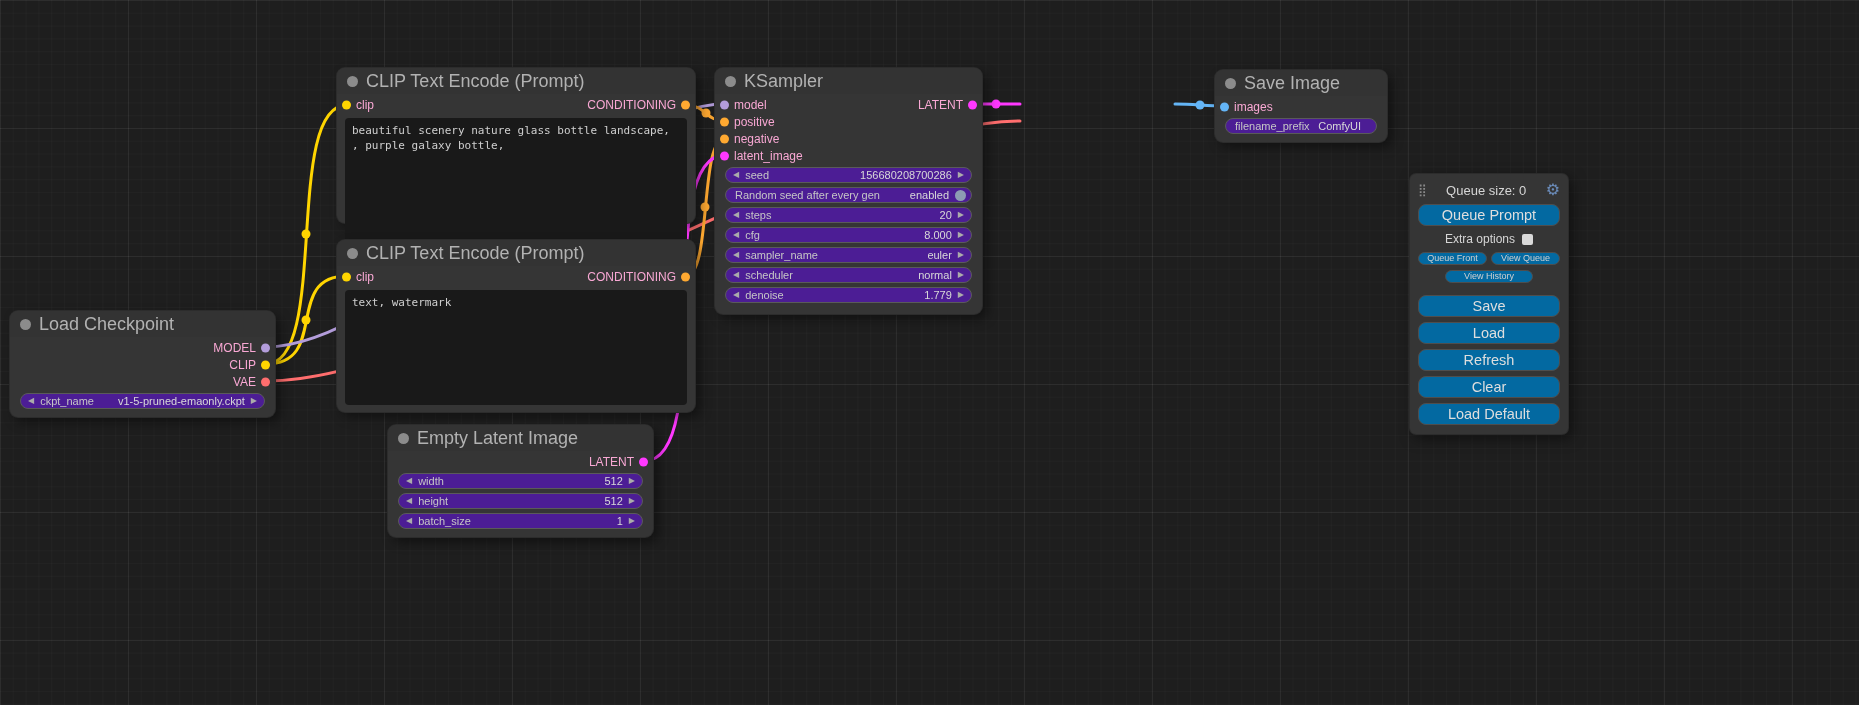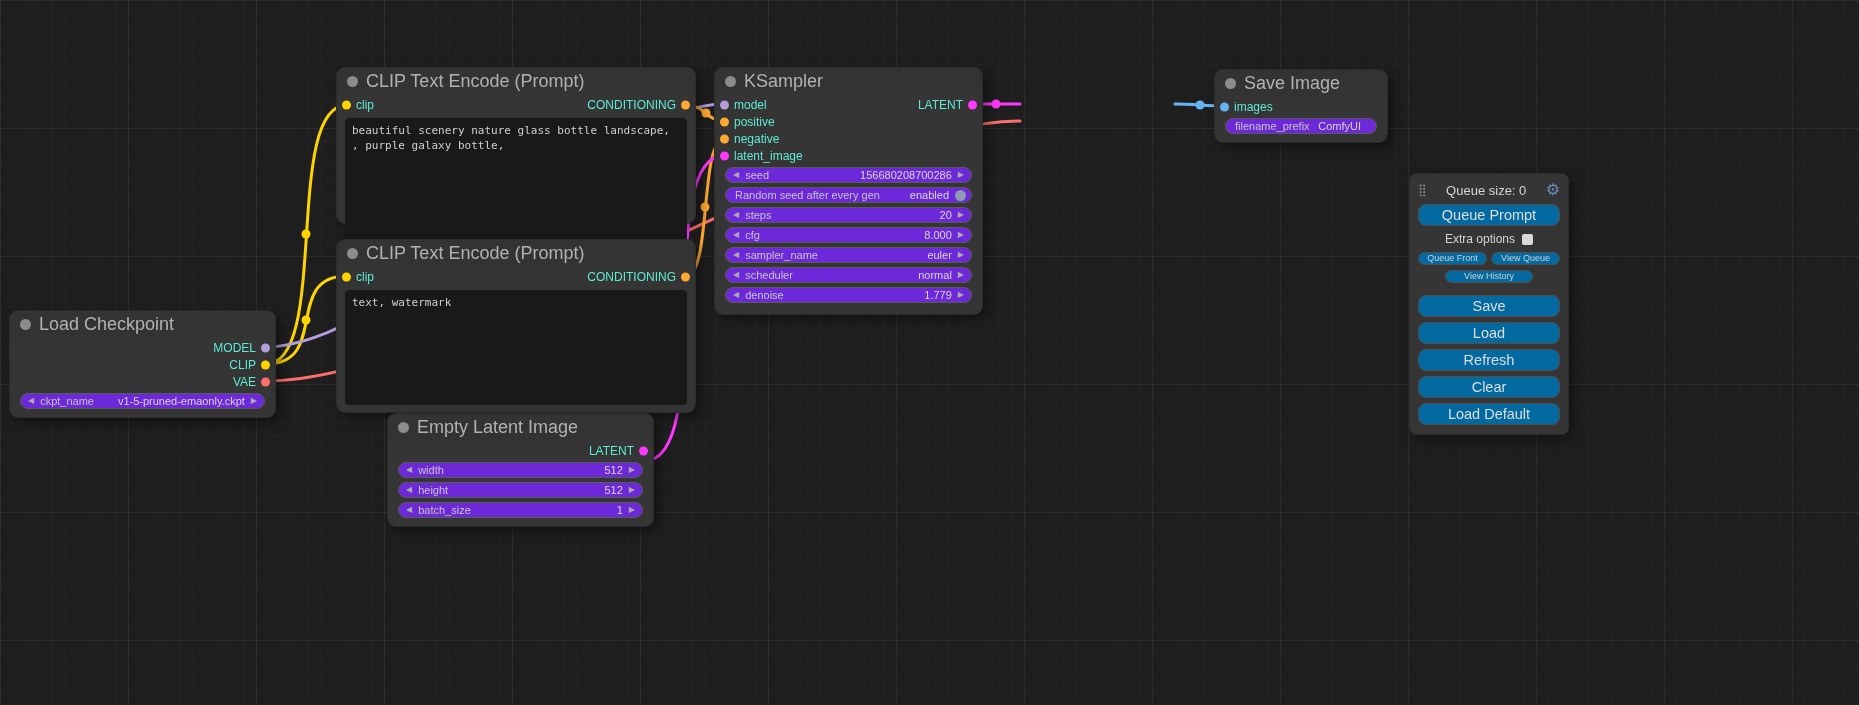--- a/index.html
+++ b/index.html
@@ -21,36 +21,36 @@
     position:absolute;background:#353535;border-radius:8px;z-index:2;
     box-shadow:0 0 0 1px #2c2c2c, 5px 5px 12px rgba(0,0,0,0.45);
     box-sizing:border-box;
   }
   .node-title{
     height:26px;display:flex;align-items:center;gap:8px;padding:0 10px;
     color:#b2b2b2;font-size:18px;background:#333333;border-radius:8px 8px 0 0;
   }
   .collapse-dot{width:11px;height:11px;border-radius:50%;background:#8c8c8c;flex:0 0 auto;}
   .node-body{padding-top:2px;}
-  .srow{position:relative;height:17px;display:flex;align-items:center;font-size:12px;color:#5eead4;}
+  .srow{position:relative;height:17px;display:flex;align-items:center;font-size:12px;color:#f9a8d4;}
   .srow .dot{position:absolute;width:9px;height:9px;border-radius:50%;top:50%;transform:translateY(-50%);}
   .srow .dot.in{left:5px;}
   .srow .dot.out{right:5px;}
   .srow .in-label{margin-left:19px;}
   .srow .out-label{position:absolute;right:19px;}
   .c-model{background:#B39DDB;}
   .c-clip{background:#FFD500;}
   .c-vae{background:#FF6E6E;}
   .c-cond{background:#FFA931;}
   .c-latent{background:#FF38FF;}
   .c-image{background:#64B5F6;}
 
   .widgets{display:flex;flex-direction:column;gap:4px;padding:3px 10px 0;}
   .widget{
-    height:16px;background:#6d28d9;border:1px solid #5a5a5a;border-radius:9px;
+    height:16px;background:#4c1d95;border:1px solid #5a5a5a;border-radius:9px;
     display:flex;align-items:center;font-size:11px;color:#c6c6c6;
     padding:0 7px;box-sizing:border-box;
   }
   .widget .arr{font-size:8px;color:#ababab;line-height:1;flex:0 0 auto;}
   .widget .wname{margin-left:6px;white-space:nowrap;}
   .widget .spacer{flex:1;}
   .widget .wval{color:#d8d8d8;margin-right:6px;white-space:nowrap;}
   .widget.no-arrows{padding:0 9px;}
   .widget .knob{width:11px;height:11px;border-radius:50%;background:#8D9CB3;margin-right:-4px;flex:0 0 auto;}
 
@@ -164,21 +164,21 @@
       <div class="srow">
         <span class="dot in c-clip"></span>
         <span class="in-label">clip</span>
         <span class="out-label">CONDITIONING</span>
         <span class="dot out c-cond"></span>
       </div>
       <div class="prompt" style="height:115px;">text, watermark</div>
     </div>
   </div>
 
-  <div class="node" style="left:388px;top:414px;width:265px;height:112px;">
+  <div class="node" style="left:388px;top:425px;width:265px;height:112px;">
     <div class="node-title">
       <span class="collapse-dot"></span>
       <span>Empty Latent Image</span>
     </div>
     <div class="node-body">
       <div class="srow">
         <span class="out-label">LATENT</span>
         <span class="dot out c-latent"></span>
       </div>
       <div class="widgets">

